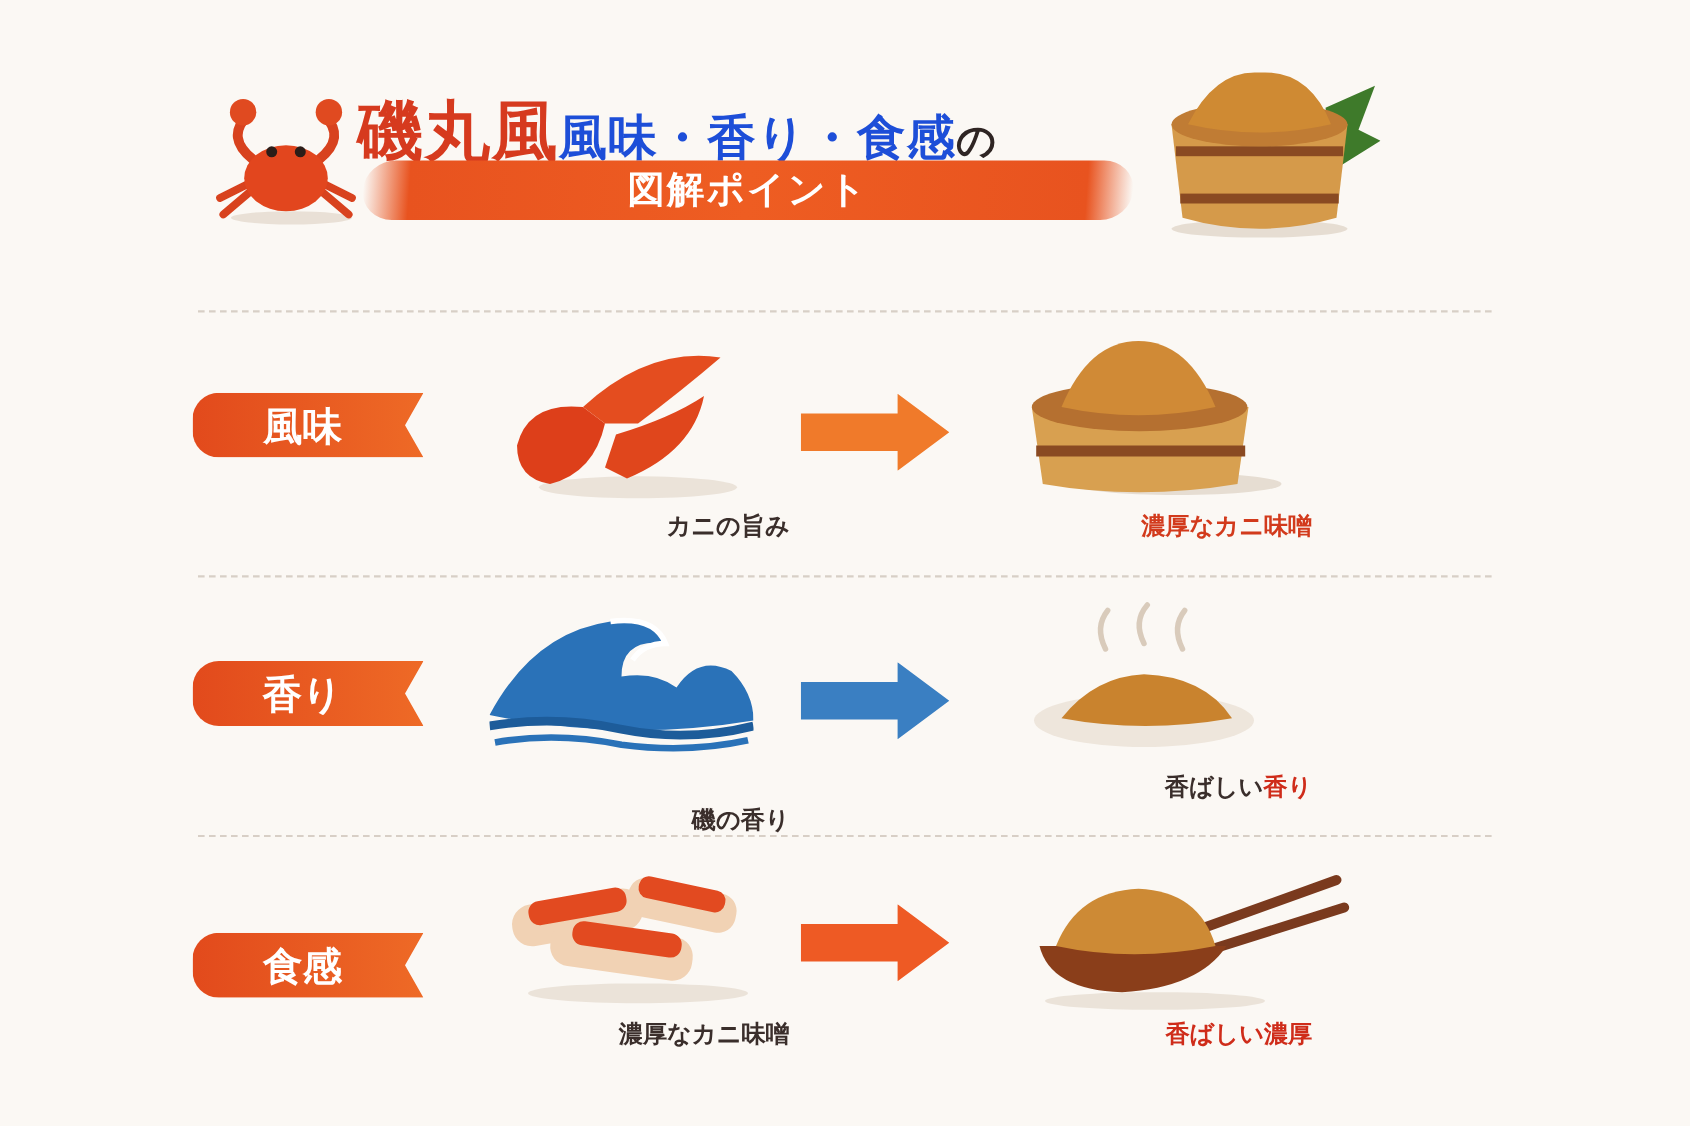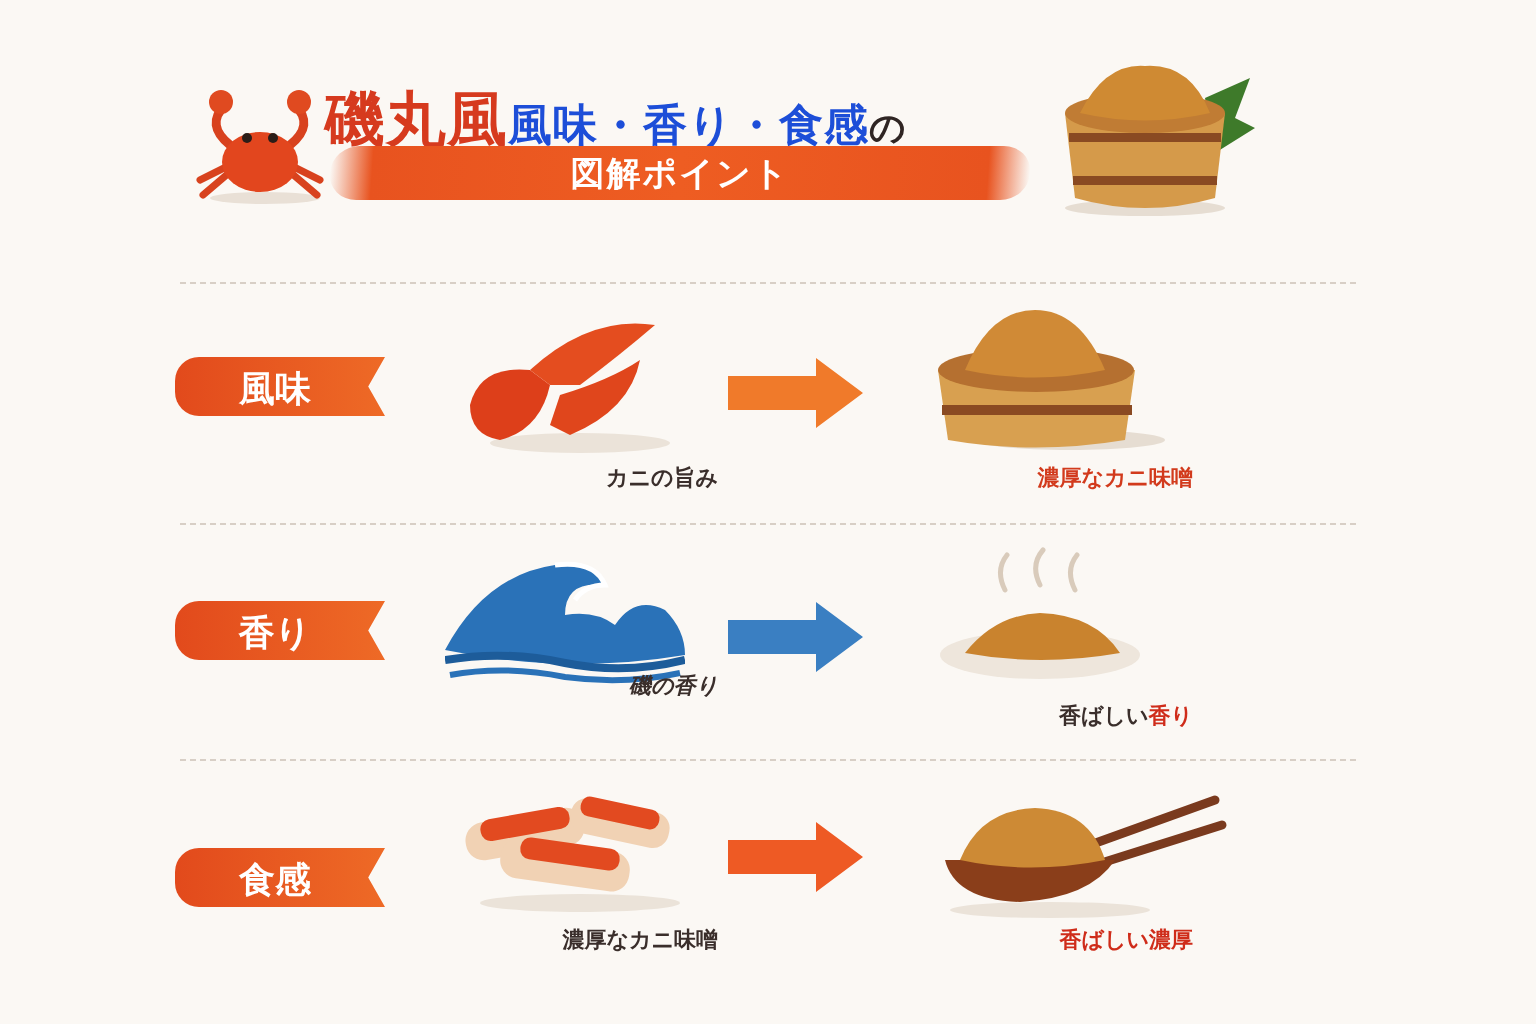--- a/index.html
+++ b/index.html
@@ -111,21 +111,21 @@
 
 <div class="abs ribbon" style="top:601px;">香り</div>
 <div class="abs illus" style="left:445px;top:555px;">
   <svg width="240" height="130" viewBox="0 0 240 130">
     <path d="M0 95 Q40 20 110 10 Q150 5 160 30 Q120 25 120 60 Q150 55 170 70 Q190 40 220 55 Q240 75 240 100 Q120 120 0 95Z" fill="#2a72b8"></path>
     <path d="M110 10 Q150 5 160 30 Q140 30 130 45" stroke="#fff" stroke-width="5" fill="none"></path>
     <path d="M0 105 Q60 95 120 108 Q180 120 240 105" stroke="#1d5c9a" stroke-width="8" fill="none"></path>
     <path d="M5 120 Q60 110 120 122 Q180 130 235 118" stroke="#2a72b8" stroke-width="6" fill="none"></path>
   </svg>
 </div>
-<div class="abs caption" style="left:418px;top:671px;font-style:italic;">磯の香り</div>
+<div class="abs caption" style="left:418px;top:731px;">磯の香り</div>
 <div class="abs arrow" style="left:728px;top:602px;">
   <svg width="135" height="70" viewBox="0 0 135 70">
       <path d="M0 18 H88 V0 L135 35 L88 70 V52 H0Z" fill="#3a7fc2"></path>
     </svg>
 </div>
 <div class="abs illus" style="left:935px;top:545px;">
   <svg width="240" height="140" viewBox="0 0 240 140">
     <path d="M70 45 Q60 25 72 10 M105 40 Q95 20 108 5 M140 45 Q130 25 142 10" stroke="#d9cbbb" stroke-width="5" fill="none" stroke-linecap="round"></path>
     <ellipse cx="105" cy="110" rx="100" ry="24" fill="#eee6dc"></ellipse>
     <path d="M30 108 Q60 70 105 68 Q160 70 185 108 Q105 122 30 108Z" fill="#c9832e"></path>

